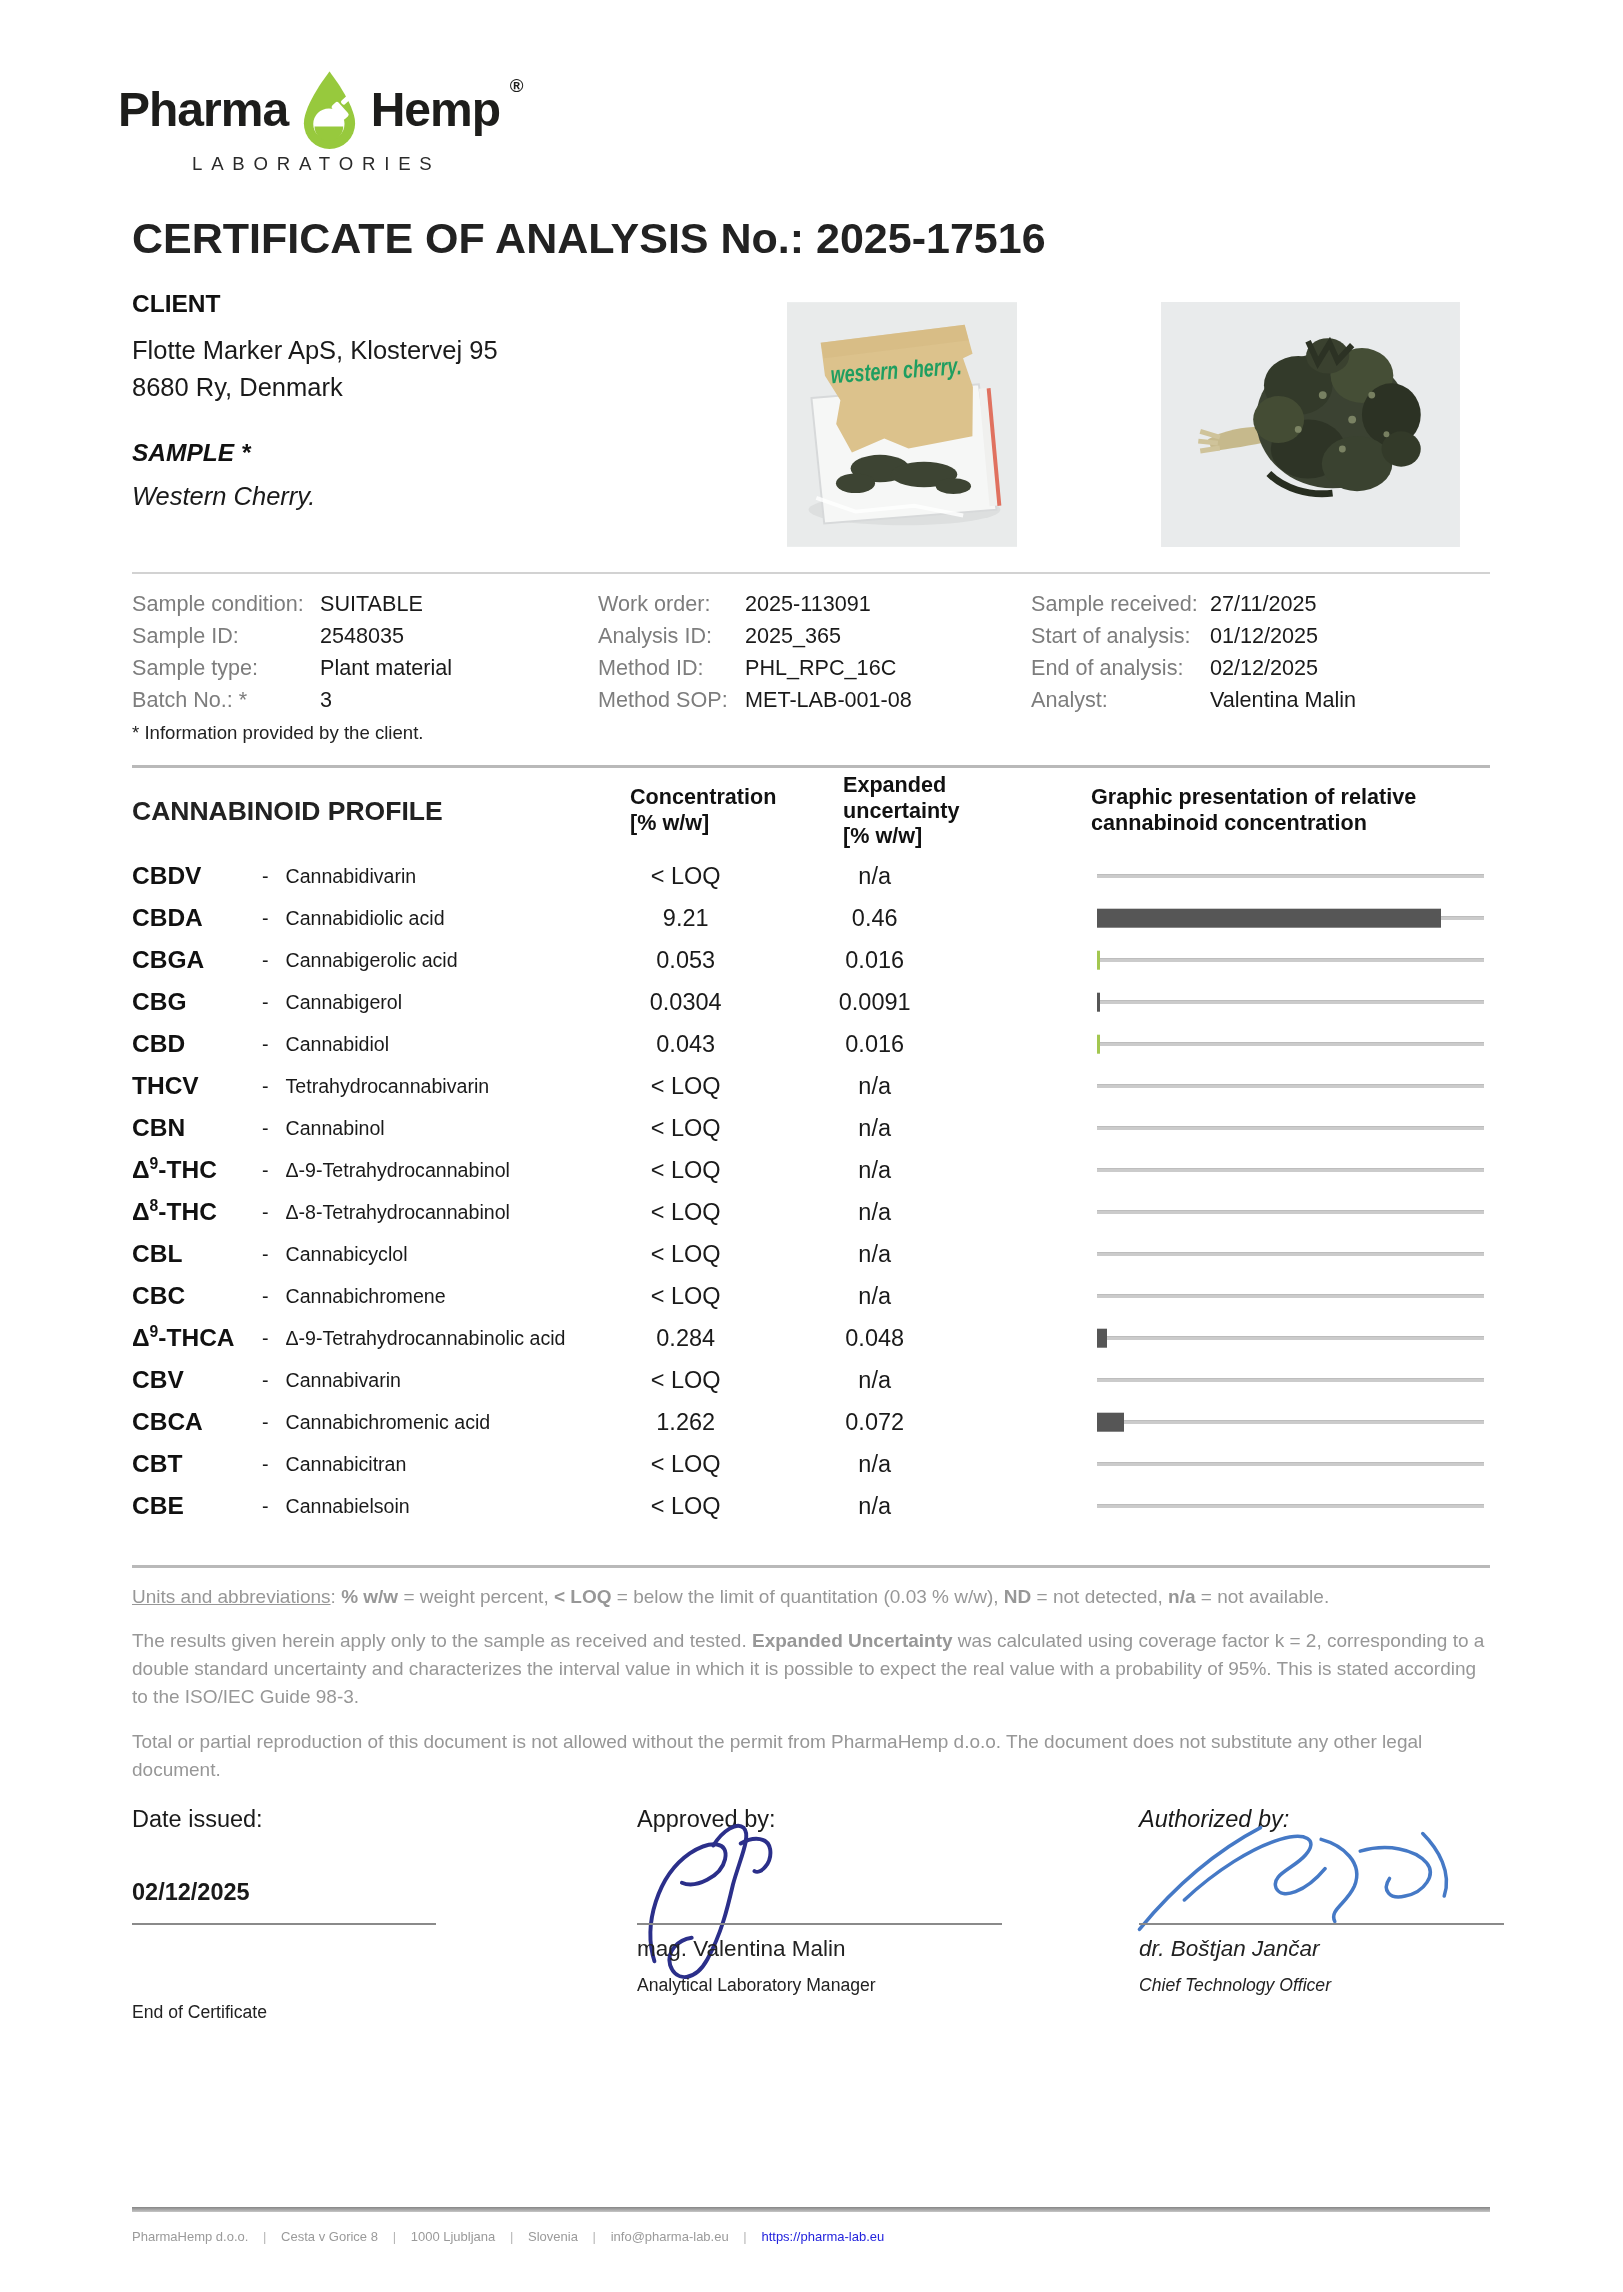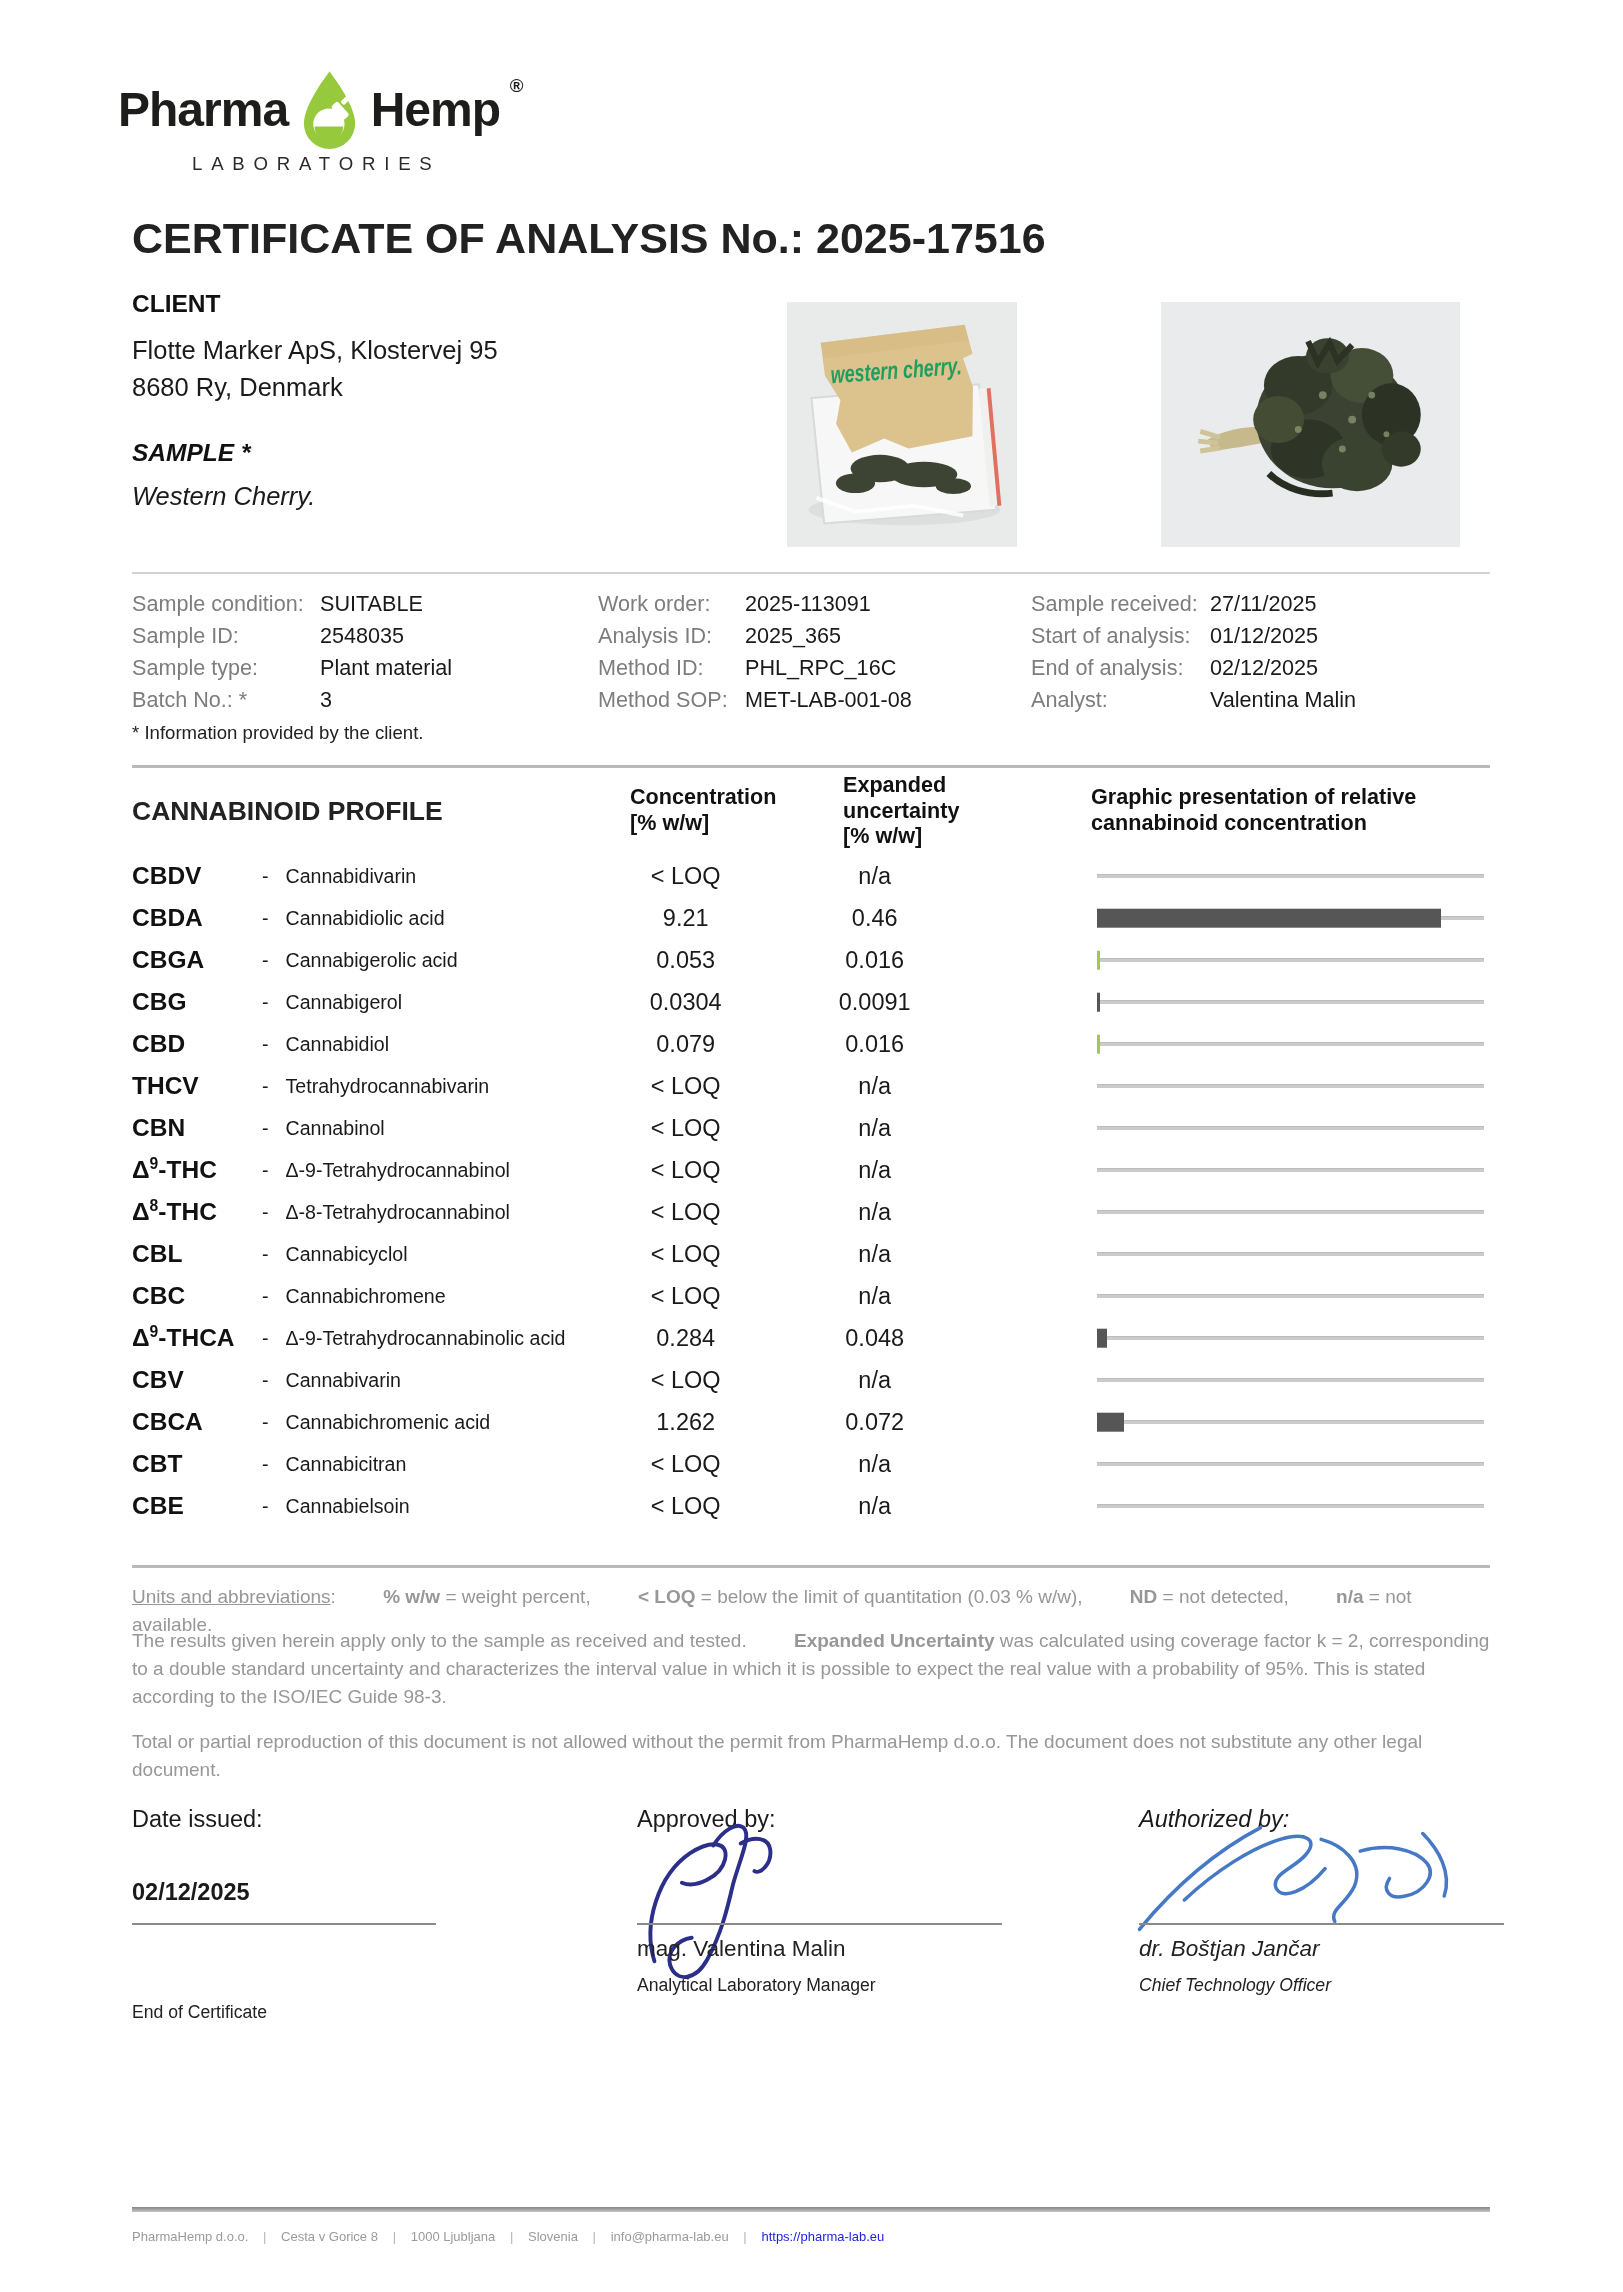--- a/index.html
+++ b/index.html
@@ -59,21 +59,21 @@
   .cell-conc{width:157px;flex:none;margin-left:-7.8px;text-align:center;font-size:23.5px;}
   .cell-unc{width:147px;flex:none;margin-left:37px;text-align:center;font-size:23.5px;}
   .cell-bar{position:absolute;left:965px;width:387px;top:0;bottom:0;}
   .bar-track{position:absolute;left:0;right:0;top:50%;margin-top:-2px;height:2.9px;background:#cbcbcb;border-top:1px solid #bdbdbd;}
   .bar-fill{position:absolute;left:0;top:50%;transform:translateY(-50%);height:18.6px;min-width:2.9px;}
   
   .note{position:absolute;left:132px;width:1360px;color:#979797;font-size:19px;line-height:28px;}
   .note-units{top:1583px;}
   .note-uncert{top:1627px;}
   .note-repro{top:1728px;}
-  .seg-b{font-weight:bold;margin-left:42px;}
+  .seg-b{font-weight:bold;}
   .seg-u{text-decoration:underline;}
   
   .sig-col{position:absolute;top:1806px;width:412px;}
   .sig-col.date{left:132px;}
   .sig-col.approved{left:637px;}
   .sig-col.authorized{left:1139px;font-style:italic;}
   .sig-label{font-size:23.5px;color:#1a1a1a;}
   .sig-date{position:absolute;left:0;top:73px;font-size:23.5px;font-weight:bold;}
   .sig-line{position:absolute;left:0;top:117px;border-bottom:2px solid #8a8a8a;width:365px;}
   .sig-line.short{width:304px;}
@@ -305,21 +305,21 @@
           <div class="bar-track"></div>
           <div class="bar-fill" style="width: 0.3%; background: rgb(86, 86, 86);"></div>
         </div>
       </div>
       <div class="c-row">
         <div class="cell-abbr">CBD</div>
         <div class="cell-name">
           <span class="dash">-</span>
           <span>Cannabidiol</span>
         </div>
-        <div class="cell-conc">0.079</div>
+        <div class="cell-conc">0.043</div>
         <div class="cell-unc">0.016</div>
         <div class="cell-bar">
           <div class="bar-track"></div>
           <div class="bar-fill" style="width: 0.8%; background: rgb(163, 199, 80);"></div>
         </div>
       </div>
       <div class="c-row">
         <div class="cell-abbr">THCV</div>
         <div class="cell-name">
           <span class="dash">-</span>

